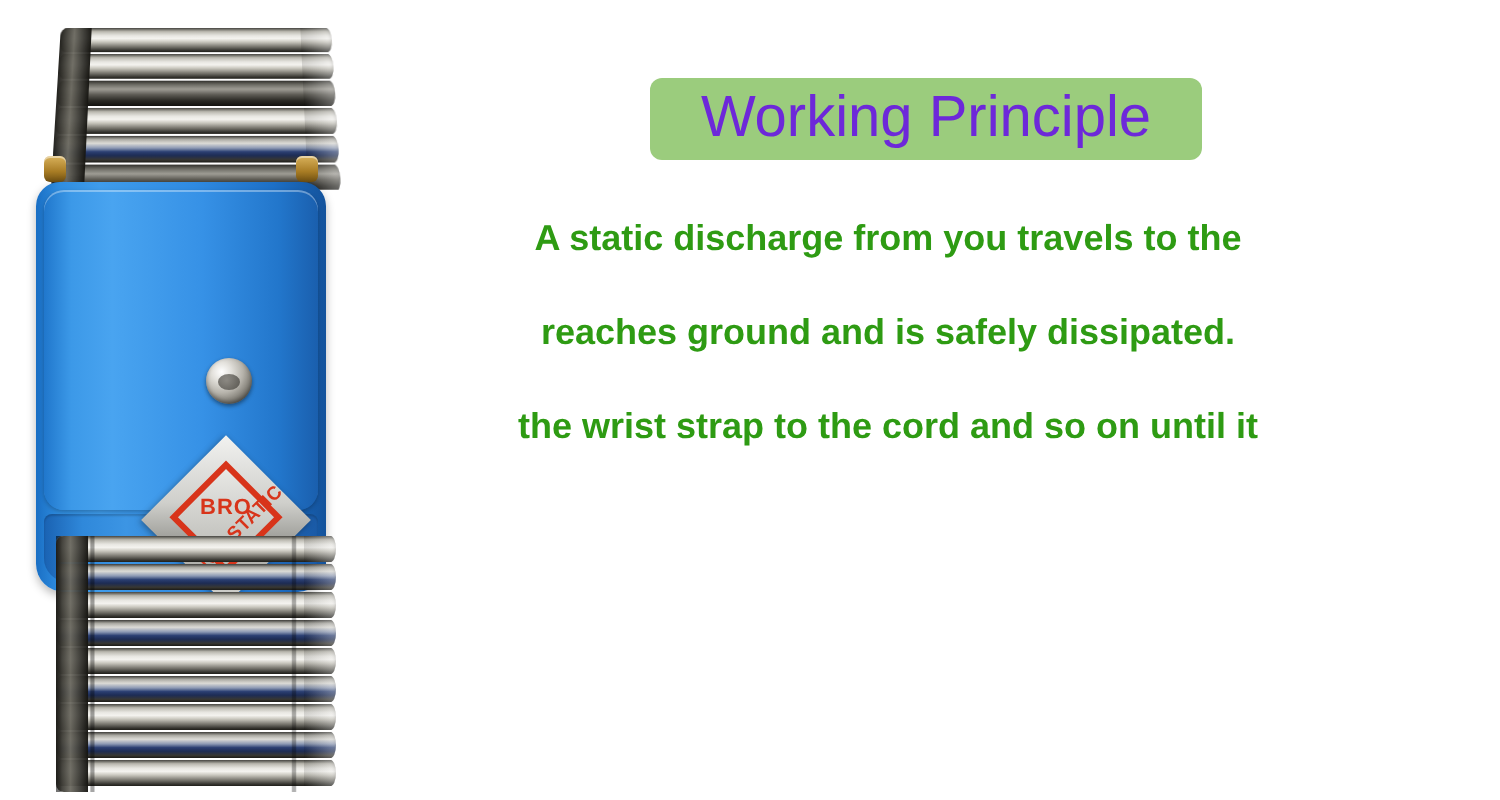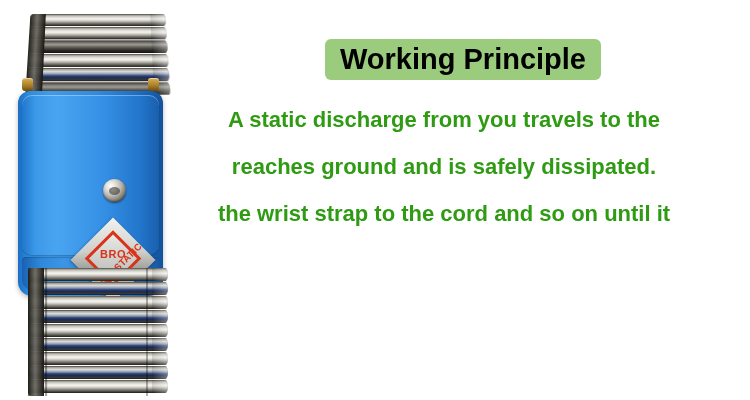--- a/index.html
+++ b/index.html
@@ -281,38 +281,38 @@
     top: 39px;
     width: 276px;
     height: 41px;
     background: #9BCC7D;
     border-radius: 6px;
     display: flex;
     align-items: center;
     justify-content: center;
   }
   #heading-text {
-    color: #000000;
+    color: #6d28d9;
     font-family: "Liberation Sans", sans-serif;
     font-size: 29px;
-    font-weight: bold;
+    font-weight: normal;
     line-height: 1;
     white-space: nowrap;
   }
   #body-copy {
     position: absolute;
     left: 0px;
     top: 96px;
     width: 528px;
     text-align: center;
   }
   .body-line {
     color: #2E9B13;
     font-family: "Liberation Sans", sans-serif;
-    font-size: 22px;
+    font-size: 18px;
     font-weight: bold;
     line-height: 47px;
     white-space: pre;
   }
 </style>
 </head>
 <body>
 
 <div id="page">
 

